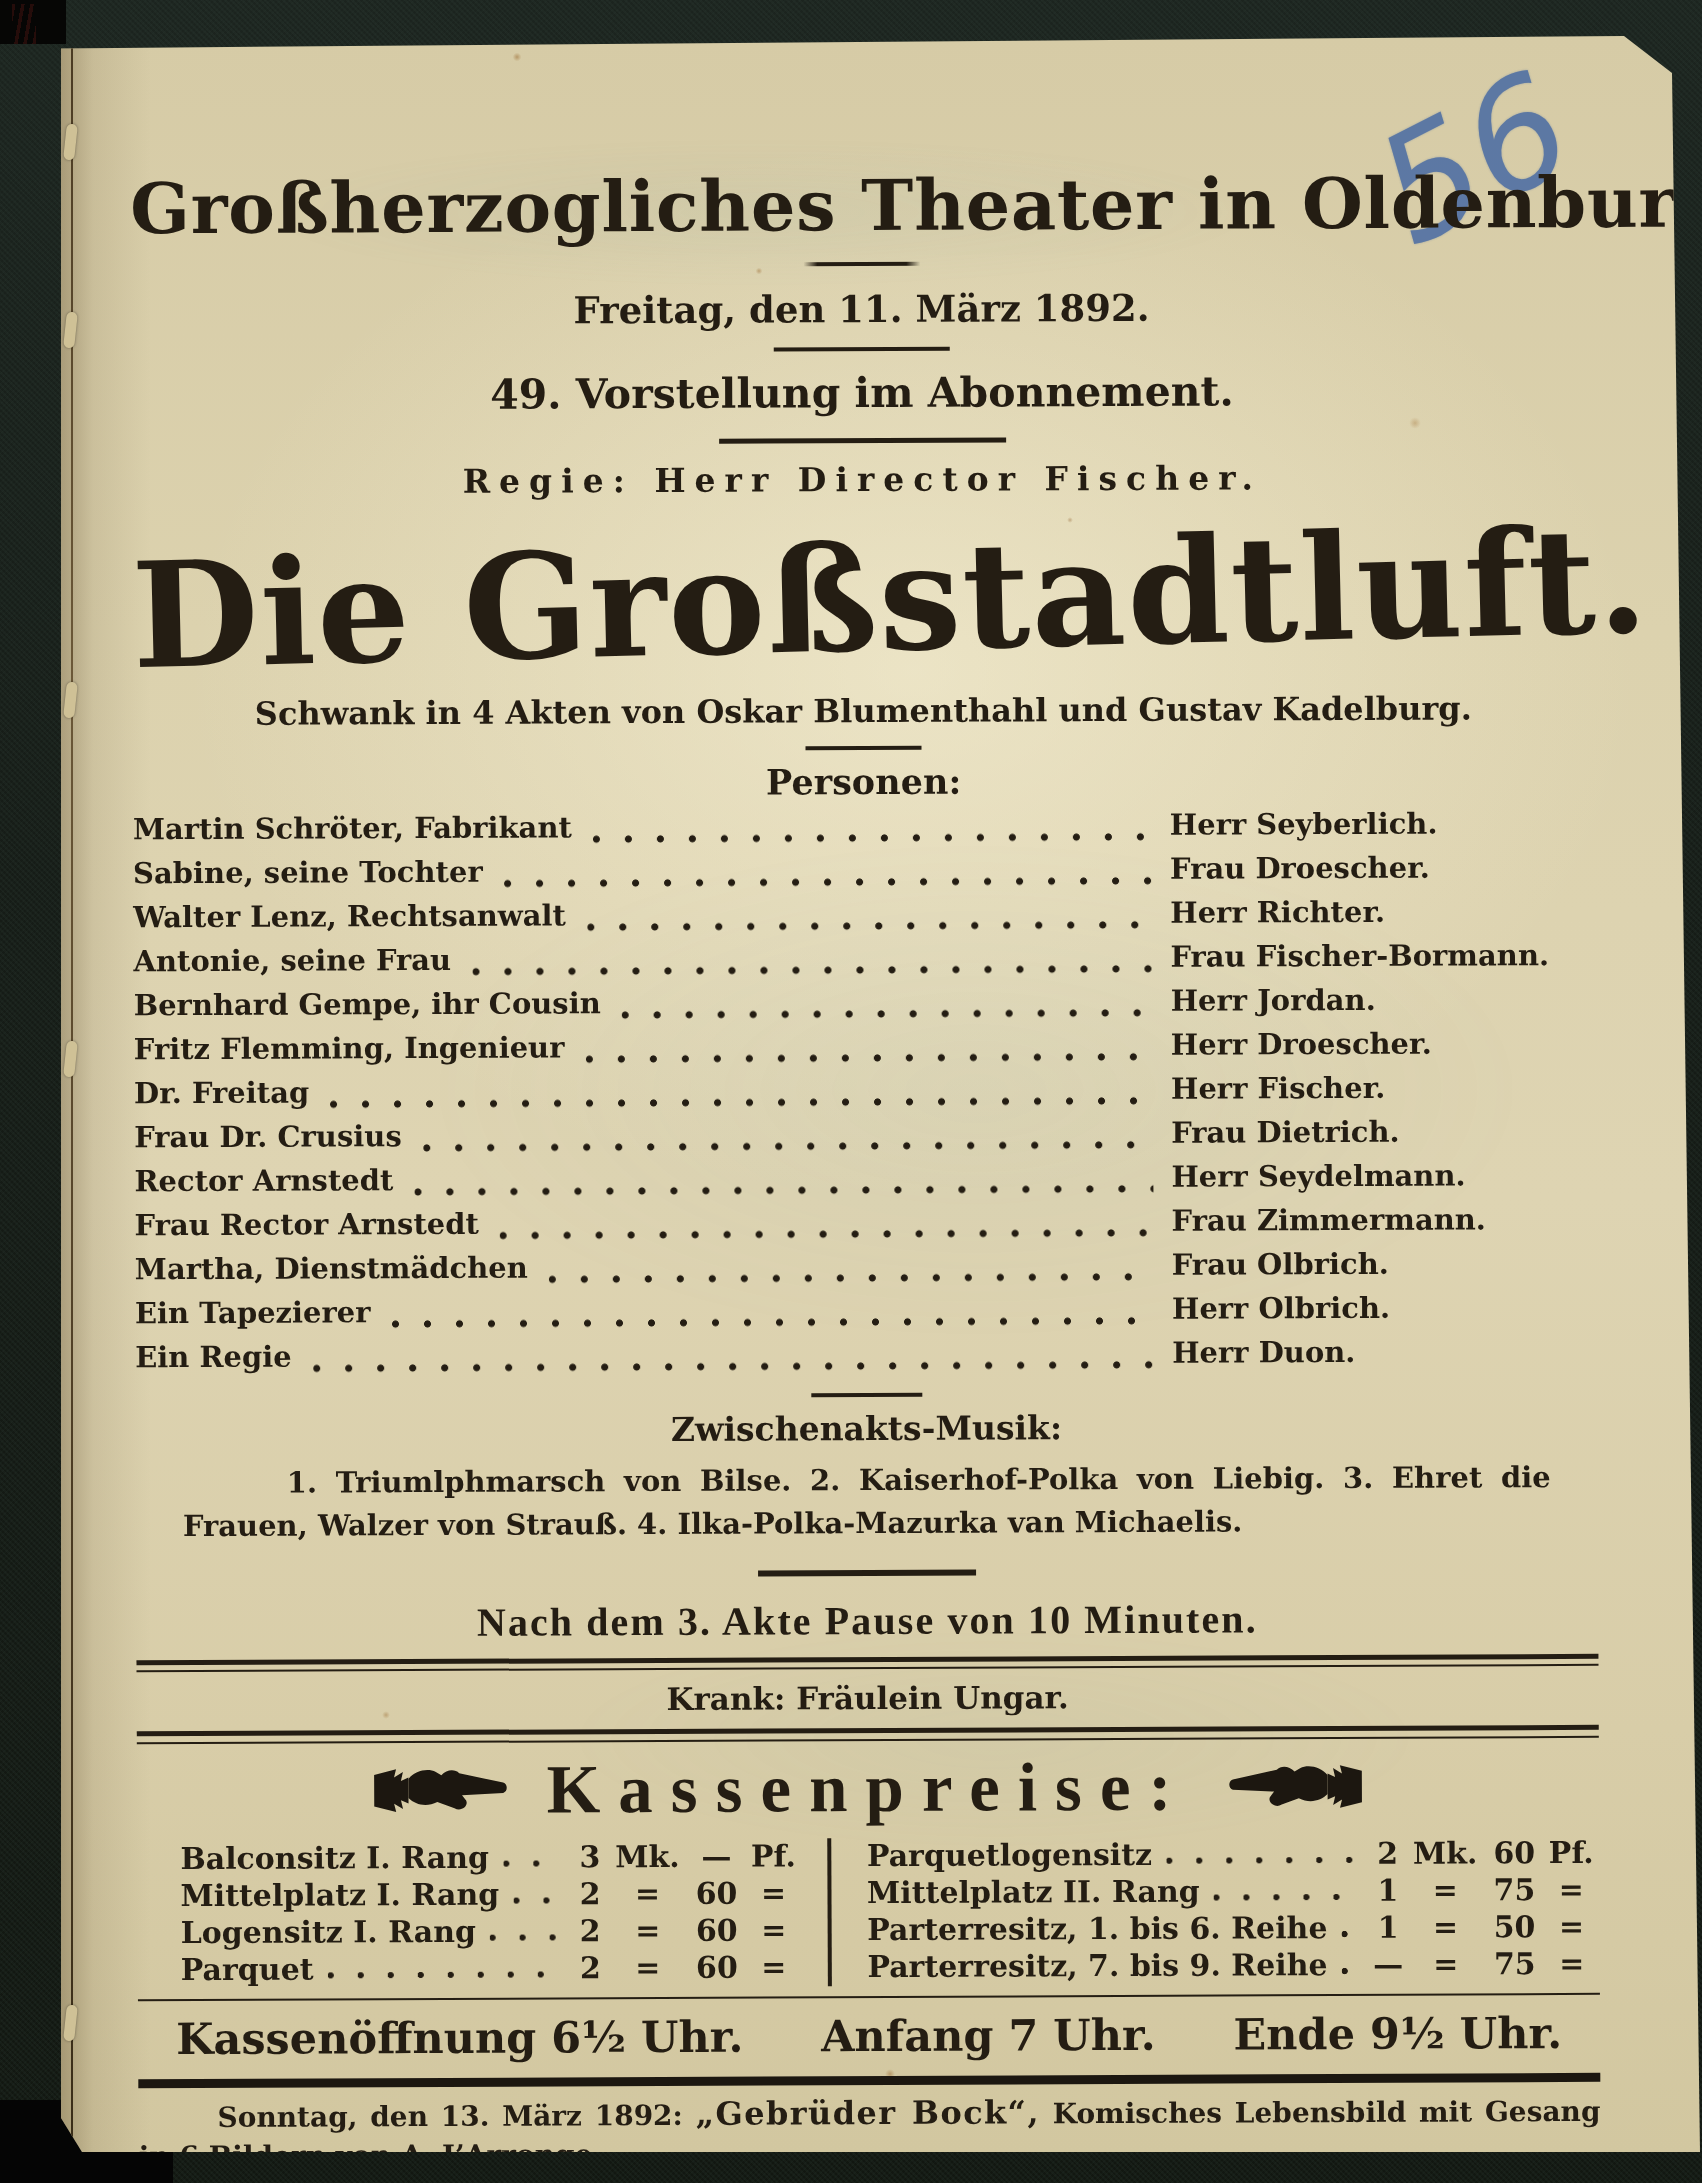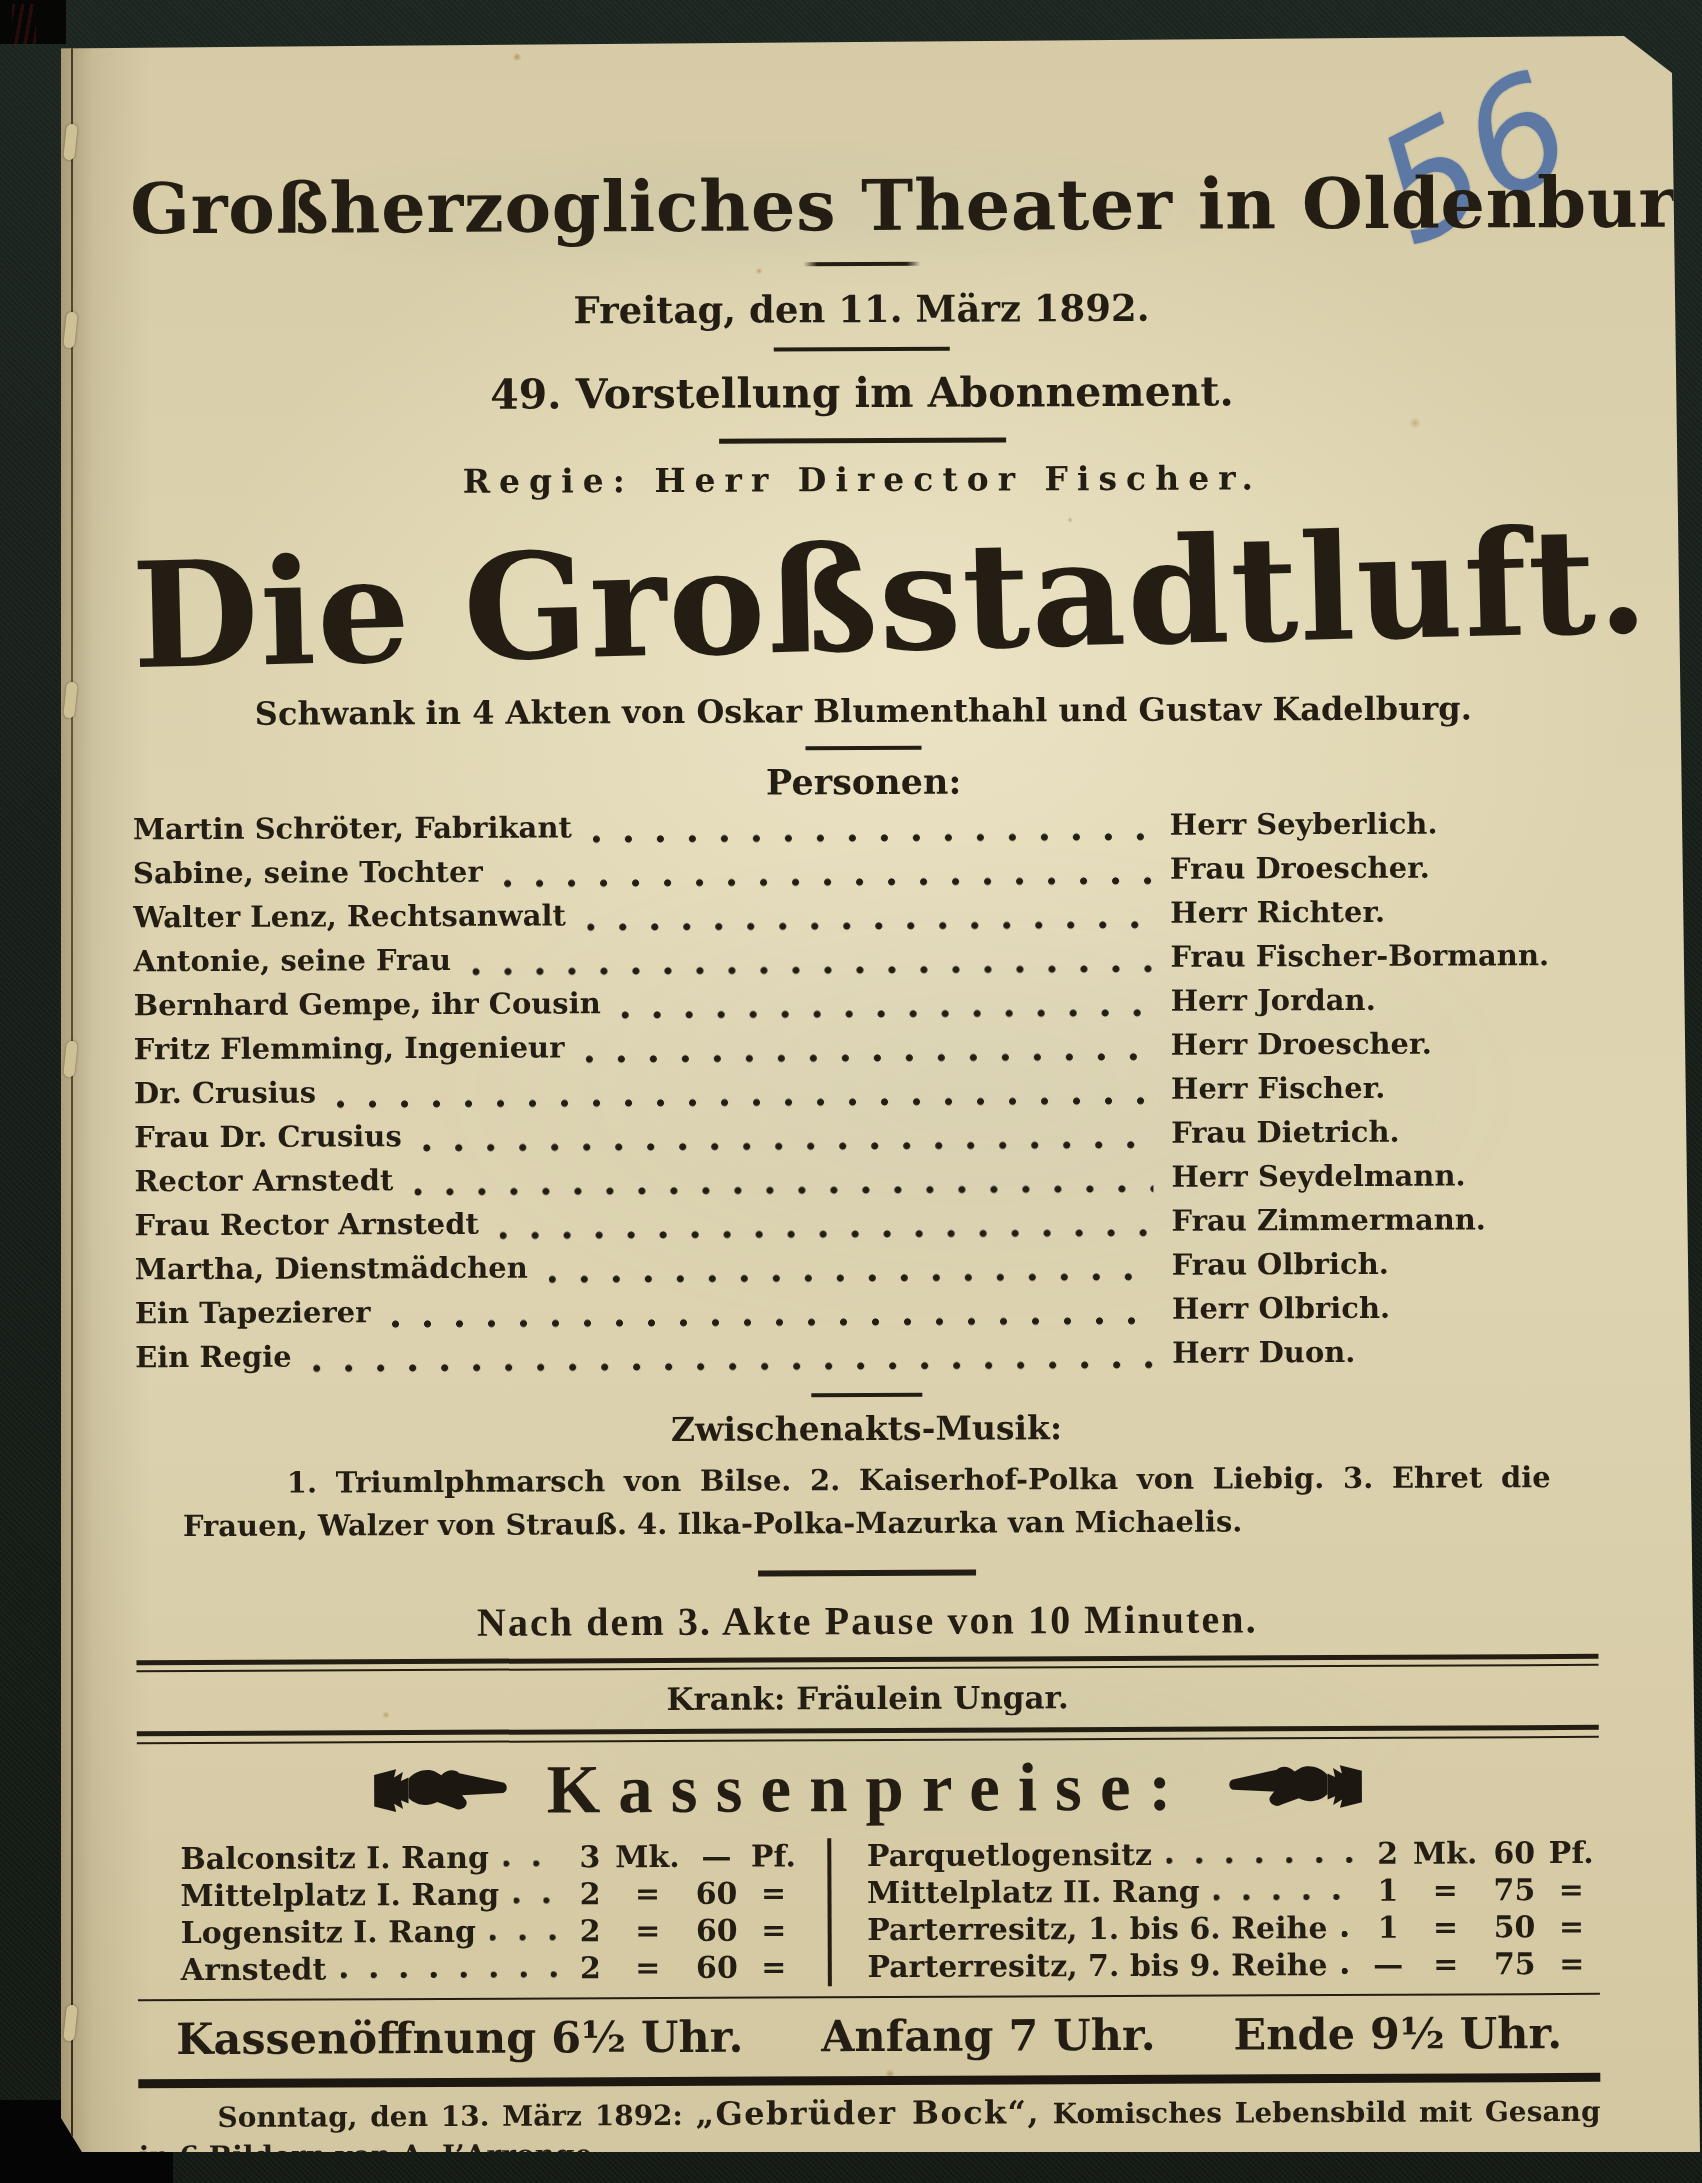--- a/index.html
+++ b/index.html
@@ -185,21 +185,21 @@
           <span class="role">Bernhard Gempe, ihr Cousin</span>
           <span class="dots"></span>
           <span class="actor">Herr Jordan.</span>
         </div>
         <div class="cast-row">
           <span class="role">Fritz Flemming, Ingenieur</span>
           <span class="dots"></span>
           <span class="actor">Herr Droescher.</span>
         </div>
         <div class="cast-row">
-          <span class="role">Dr. Crusius</span>
+          <span class="role">Dr. Freitag</span>
           <span class="dots"></span>
           <span class="actor">Herr Fischer.</span>
         </div>
         <div class="cast-row">
           <span class="role">Frau Dr. Crusius</span>
           <span class="dots"></span>
           <span class="actor">Frau Dietrich.</span>
         </div>
         <div class="cast-row">
           <span class="role">Rector Arnstedt</span>
@@ -270,21 +270,21 @@
           </div>
           <div class="price-row">
             <span class="plabel">Logensitz I. Rang</span>
             <span class="pdots"></span>
             <span class="num">2</span>
             <span class="unit">=</span>
             <span class="num">60</span>
             <span class="unit">=</span>
           </div>
           <div class="price-row">
-            <span class="plabel">Arnstedt</span>
+            <span class="plabel">Parquet</span>
             <span class="pdots"></span>
             <span class="num">2</span>
             <span class="unit">=</span>
             <span class="num">60</span>
             <span class="unit">=</span>
           </div>
         </div>
       <div class="vdivider"></div>
       <div class="price-col pright">
           <div class="price-row">

